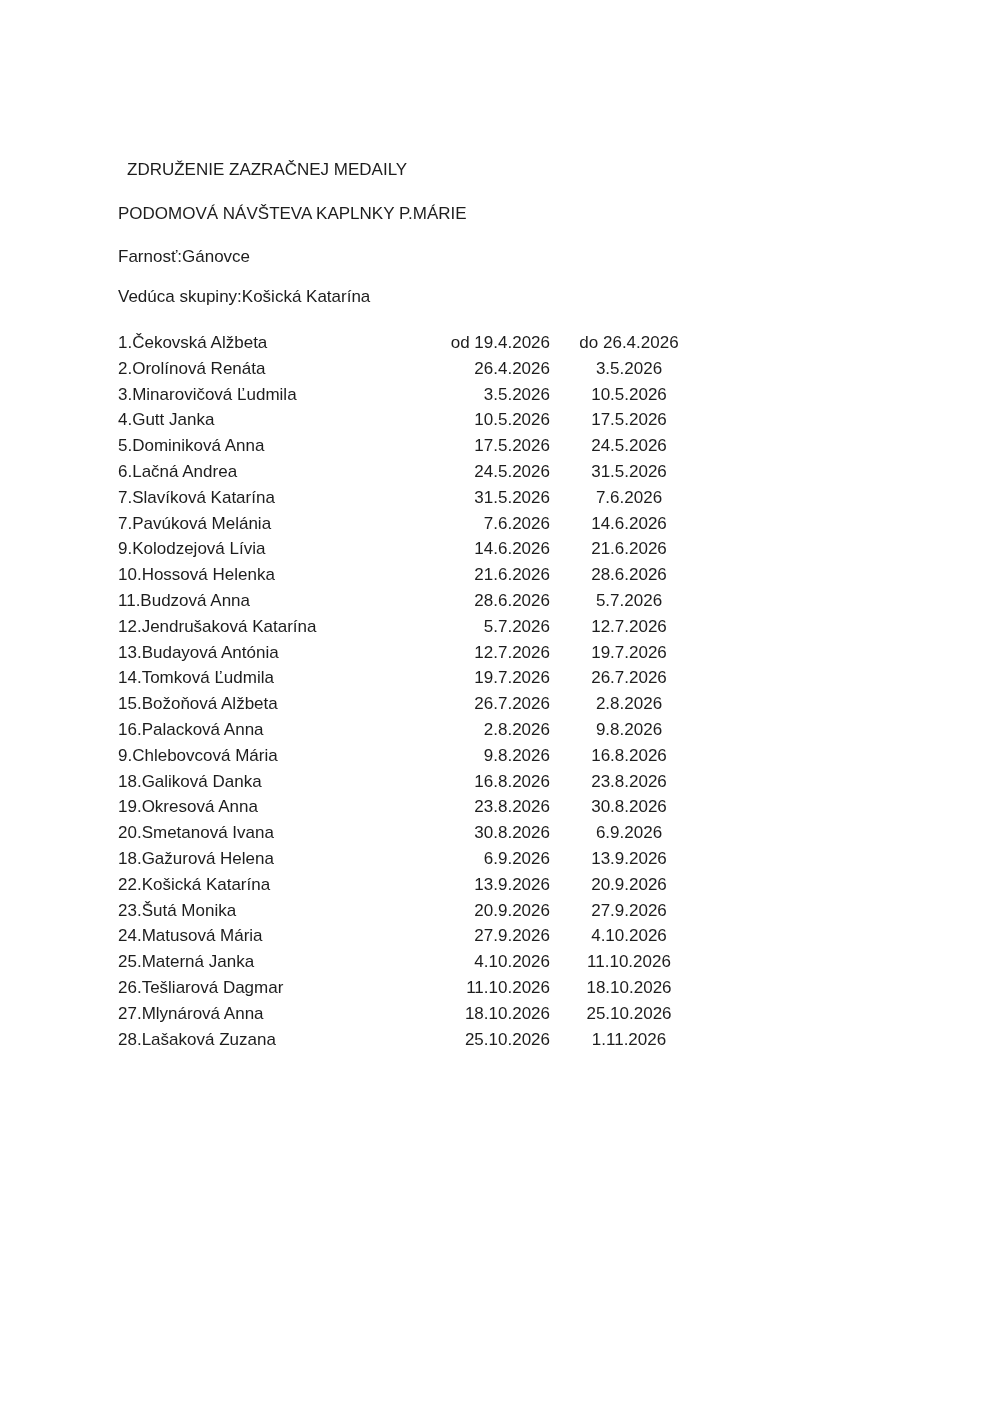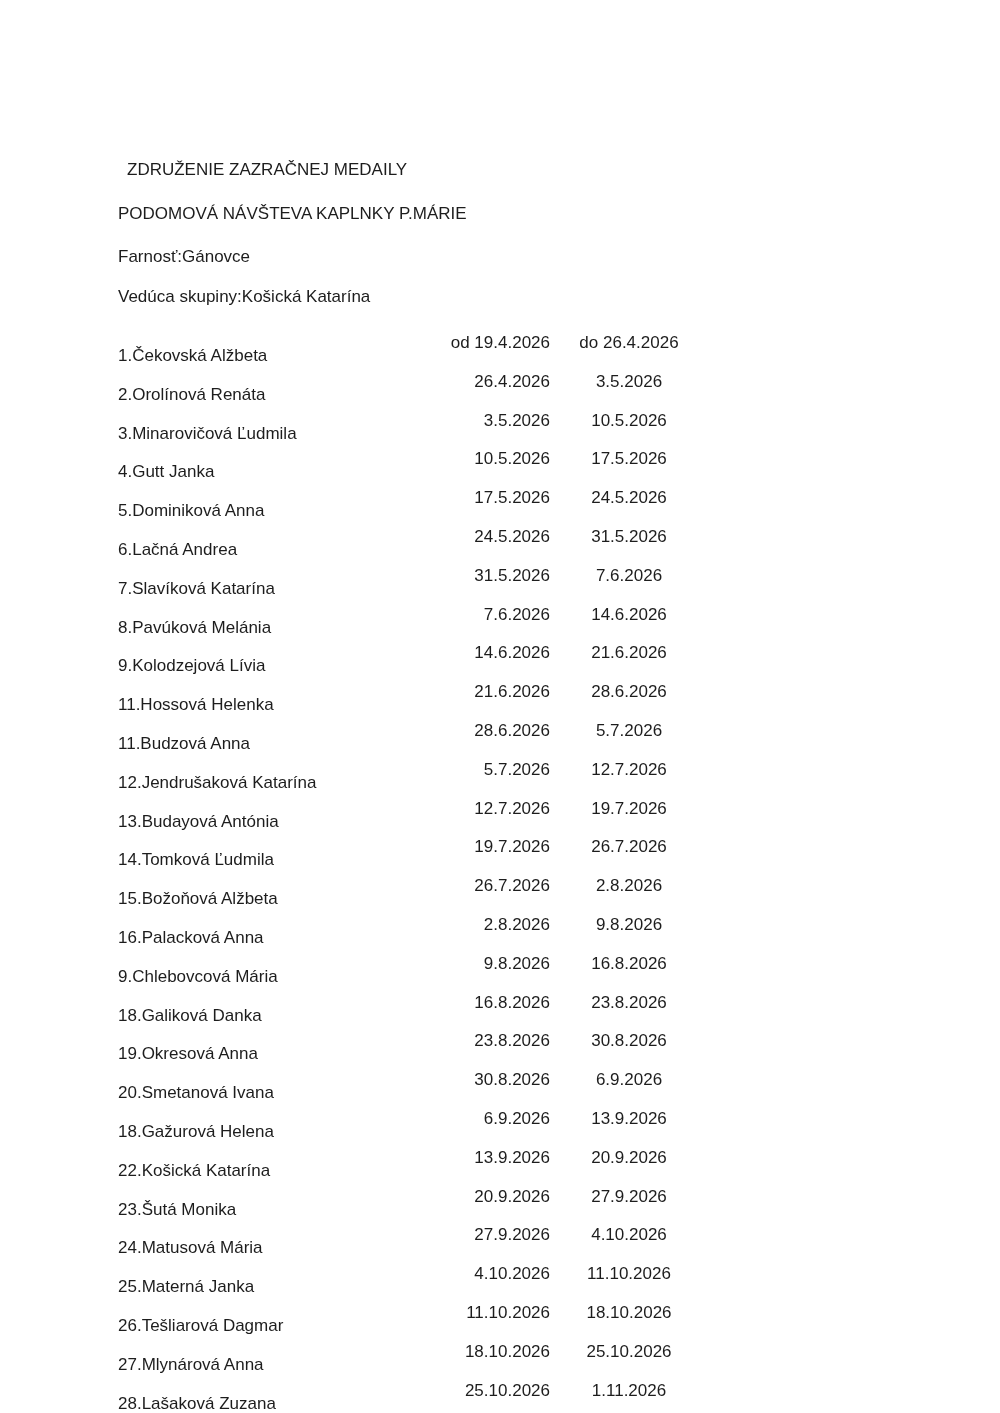--- a/index.html
+++ b/index.html
@@ -29,44 +29,44 @@
   .subtitle { margin: 0 0 17px 0; }
   .parish   { margin: 16px 0 14px 0; }
   .leader   { margin: 0 0 20px 0; }
   .rows { }
   .row {
     display: flex;
     line-height: 25.8px;
     white-space: pre;
   }
   .cell { display: block; }
-  .cell.name { width: 300px; margin-top: 13px; }
+  .cell.name { width: 300px; }
   .cell.from { width: 132px; text-align: right; }
   .cell.to   { width: 158px; text-align: center; }
 </style>
 </head>
 <body>
 
 <div class="page">
   <p class="line title">ZDRUŽENIE ZAZRAČNEJ MEDAILY</p>
   <p class="line subtitle">PODOMOVÁ NÁVŠTEVA KAPLNKY P.MÁRIE</p>
   <p class="line parish">Farnosť:Gánovce</p>
   <p class="line leader">Vedúca skupiny:Košická Katarína</p>
 
   <div class="rows">
       <div class="row"><span class="cell name">1.Čekovská Alžbeta</span><span class="cell from">od 19.4.2026</span><span class="cell to">do 26.4.2026</span></div>
       <div class="row"><span class="cell name">2.Orolínová Renáta</span><span class="cell from">26.4.2026</span><span class="cell to">3.5.2026</span></div>
       <div class="row"><span class="cell name">3.Minarovičová Ľudmila</span><span class="cell from">3.5.2026</span><span class="cell to">10.5.2026</span></div>
       <div class="row"><span class="cell name">4.Gutt Janka</span><span class="cell from">10.5.2026</span><span class="cell to">17.5.2026</span></div>
       <div class="row"><span class="cell name">5.Dominiková Anna</span><span class="cell from">17.5.2026</span><span class="cell to">24.5.2026</span></div>
       <div class="row"><span class="cell name">6.Lačná Andrea</span><span class="cell from">24.5.2026</span><span class="cell to">31.5.2026</span></div>
       <div class="row"><span class="cell name">7.Slavíková Katarína</span><span class="cell from">31.5.2026</span><span class="cell to">7.6.2026</span></div>
-      <div class="row"><span class="cell name">8.Pavúková Melánia</span><span class="cell from">7.6.2026</span><span class="cell to">14.6.2026</span></div>
+      <div class="row"><span class="cell name">7.Pavúková Melánia</span><span class="cell from">7.6.2026</span><span class="cell to">14.6.2026</span></div>
       <div class="row"><span class="cell name">9.Kolodzejová Lívia</span><span class="cell from">14.6.2026</span><span class="cell to">21.6.2026</span></div>
-      <div class="row"><span class="cell name">11.Hossová Helenka</span><span class="cell from">21.6.2026</span><span class="cell to">28.6.2026</span></div>
+      <div class="row"><span class="cell name">10.Hossová Helenka</span><span class="cell from">21.6.2026</span><span class="cell to">28.6.2026</span></div>
       <div class="row"><span class="cell name">11.Budzová Anna</span><span class="cell from">28.6.2026</span><span class="cell to">5.7.2026</span></div>
       <div class="row"><span class="cell name">12.Jendrušaková Katarína</span><span class="cell from">5.7.2026</span><span class="cell to">12.7.2026</span></div>
       <div class="row"><span class="cell name">13.Budayová Antónia</span><span class="cell from">12.7.2026</span><span class="cell to">19.7.2026</span></div>
       <div class="row"><span class="cell name">14.Tomková Ľudmila</span><span class="cell from">19.7.2026</span><span class="cell to">26.7.2026</span></div>
       <div class="row"><span class="cell name">15.Božoňová Alžbeta</span><span class="cell from">26.7.2026</span><span class="cell to">2.8.2026</span></div>
       <div class="row"><span class="cell name">16.Palacková Anna</span><span class="cell from">2.8.2026</span><span class="cell to">9.8.2026</span></div>
       <div class="row"><span class="cell name">9.Chlebovcová Mária</span><span class="cell from">9.8.2026</span><span class="cell to">16.8.2026</span></div>
       <div class="row"><span class="cell name">18.Galiková Danka</span><span class="cell from">16.8.2026</span><span class="cell to">23.8.2026</span></div>
       <div class="row"><span class="cell name">19.Okresová Anna</span><span class="cell from">23.8.2026</span><span class="cell to">30.8.2026</span></div>
       <div class="row"><span class="cell name">20.Smetanová Ivana</span><span class="cell from">30.8.2026</span><span class="cell to">6.9.2026</span></div>

